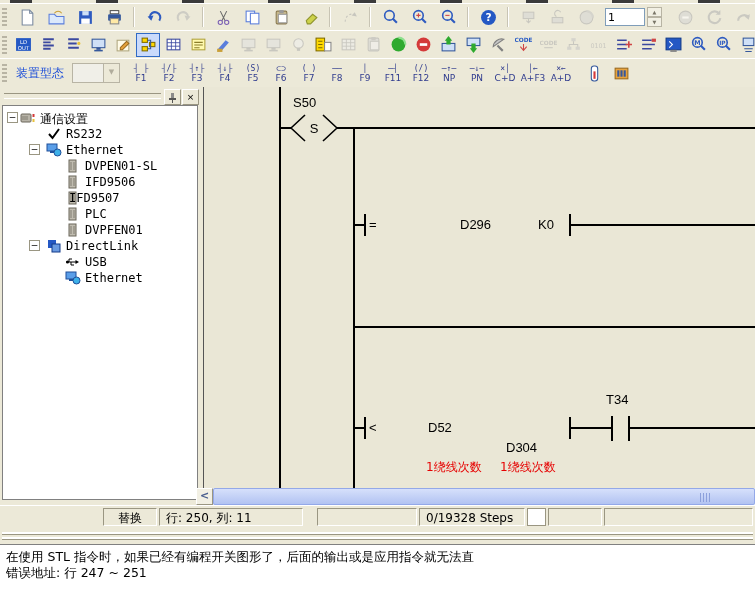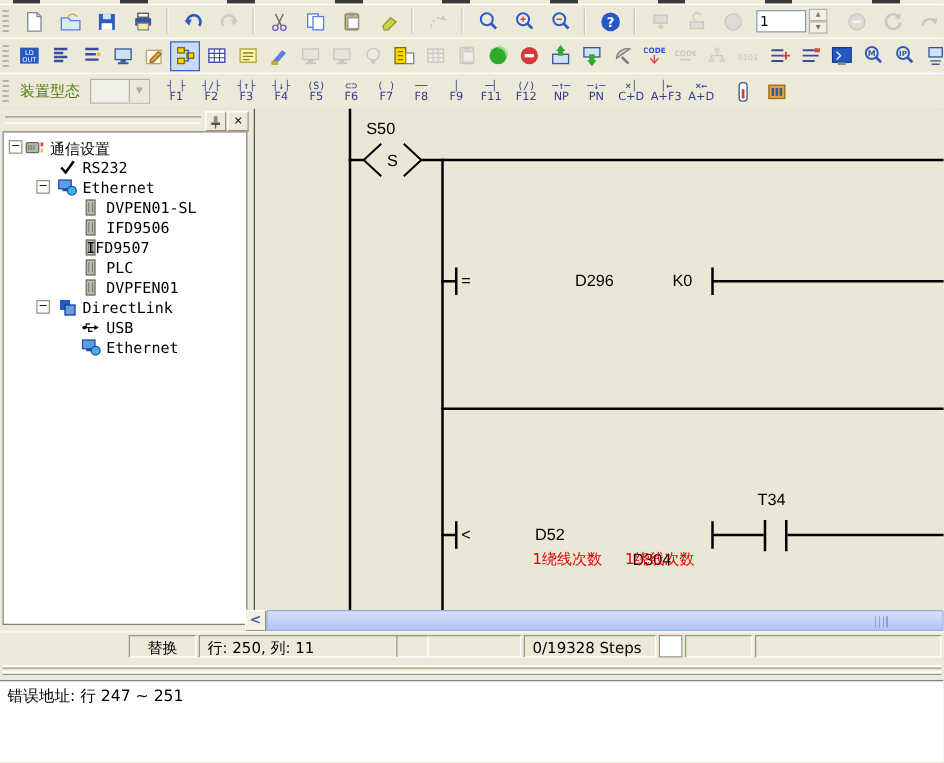--- a/index.html
+++ b/index.html
@@ -19,21 +19,21 @@
   .tbtn{width:22px;height:22px;flex:0 0 auto;display:flex;align-items:center;justify-content:center;border:1px solid transparent;}
   .tbtn.sel{border:1px solid #316ac5;background:#cadafb;}
   .tbtn.dis{opacity:.55;filter:grayscale(1);}
   .tsep{width:1px;height:20px;background:#c8c4b4;border-right:1px solid #fff;margin:0 2px;flex:0 0 auto;}
   .spinwrap{display:flex;align-items:center;flex:0 0 auto;margin-left:2px;}
   .spininput{width:34px;height:16px;border:1px solid #7f9db9;background:#fff;font:11px "DejaVu Sans",sans-serif;padding:0 2px;}
   .spinbtns{display:flex;flex-direction:column;margin-left:2px;}
   .spinbtns div{width:13px;height:8px;font-size:5px;line-height:8px;text-align:center;color:#7a7668;
     background:#f2f0e4;border:1px solid #b8b4a4;}
   
-  .devlabel{color:#4d7c0f;margin:0 6px 0 4px;flex:0 0 auto;}
+  .devlabel{color:#1d4ed8;margin:0 6px 0 4px;flex:0 0 auto;}
   .combo{width:46px;height:18px;background:#f0efe8;border:1px solid #b8b4a4;display:flex;flex:0 0 auto;margin-right:6px;}
   .combo .cfield{flex:1;}
   .combo .cbtn{width:15px;background:#ece9d8;border-left:1px solid #b8b4a4;color:#b0ac9c;font-size:7px;text-align:center;line-height:16px;}
   .fbtn{width:26px;height:26px;flex:0 0 auto;display:flex;flex-direction:column;align-items:center;justify-content:center;color:#2f3b8e;}
   .fbtn .fg{font:8px "DejaVu Sans Mono",monospace;line-height:9px;white-space:pre;}
   .fbtn .fl{font:9px "DejaVu Sans",sans-serif;line-height:10px;}
   
   .treepanel{position:absolute;left:0;top:87px;width:203px;height:418px;background:#ece9d8;}
   .treehead{position:absolute;left:0;top:0;width:100%;height:18px;}
   .treegrip{position:absolute;left:4px;right:42px;top:6px;height:4px;
@@ -46,21 +46,21 @@
   .trow{position:relative;height:16px;}
   .exp{position:absolute;top:2px;width:11px;height:11px;background:#fff;border:1px solid #9a9682;
     font:9px/9px "DejaVu Sans",sans-serif;text-align:center;box-sizing:border-box;}
   .ticon{position:absolute;top:1px;width:16px;height:14px;}
   .tlabel{position:absolute;top:1px;white-space:nowrap;}
   
   .ladder{position:absolute;left:203px;top:87px;width:552px;height:401px;background:#eae7d6;border-left:1px solid #555;}
   .lh{position:absolute;height:2px;background:#000;}
   .lv{position:absolute;width:2px;background:#000;}
   .ltext{position:absolute;font:13px "Liberation Sans",sans-serif;white-space:nowrap;}
-  .lred{position:absolute;font:12px "DejaVu Sans",sans-serif;color:#e60000;white-space:nowrap;}
+  .lred{position:absolute;font:12px "DejaVu Sans",sans-serif;color:#e60000;white-space:nowrap;margin-top:20px;}
   
   .hscroll{position:absolute;left:196px;top:488px;width:559px;height:17px;background:#dce4f2;}
   .harrow{position:absolute;left:0;top:0;width:17px;height:17px;background:#f2f0e4;
     border:1px solid;border-color:#fff #9a9682 #9a9682 #fff;box-sizing:border-box;
     color:#4a5f8f;font:bold 11px/14px "DejaVu Sans",sans-serif;text-align:center;}
   .hthumb{position:absolute;left:17px;top:0;width:542px;height:17px;box-sizing:border-box;
     background:linear-gradient(#d6e0fb,#b2c3f2);border:1px solid #93a8e8;border-radius:2px;}
   .hgrips{position:absolute;left:486px;top:4px;width:12px;height:9px;
     background:repeating-linear-gradient(90deg,#8ca0dc 0 1px,transparent 1px 3px);}
   
@@ -688,30 +688,31 @@
 
   <div class="hscroll">
     <div class="harrow">&lt;</div>
     <div class="hthumb">
       <div class="hgrips"></div>
     </div>
   </div>
 
   <div class="statusbar">
     <div class="scell" style="left:103px;width:54px;text-align:center;padding-left:0;">替换</div>
-    <div class="scell" style="left:159px;width:184px;">行: 250, 列: 11</div>
+    <div class="scell" style="left:159px;width:144px;">行: 250, 列: 11</div>
     <div class="scell" style="left:317px;width:100px;"></div>
     <div class="scell" style="left:419px;width:106px;">0/19328 Steps</div>
     <div class="sbox"></div>
     <div class="scell" style="left:548px;width:54px;"></div>
     <div class="scell" style="left:604px;width:149px;"></div>
   </div>
 
   <div class="splitter">
     <div style="top:4px;"></div>
     <div style="top:9px;"></div>
   </div>
 
   <div class="msgarea">
+    <div>在使用 STL 指令时，如果已经有编程开关图形了，后面的输出或是应用指令就无法直</div>
     <div>错误地址: 行 247 ~ 251</div>
   </div>
 
 </div>
 
 </body></html>

